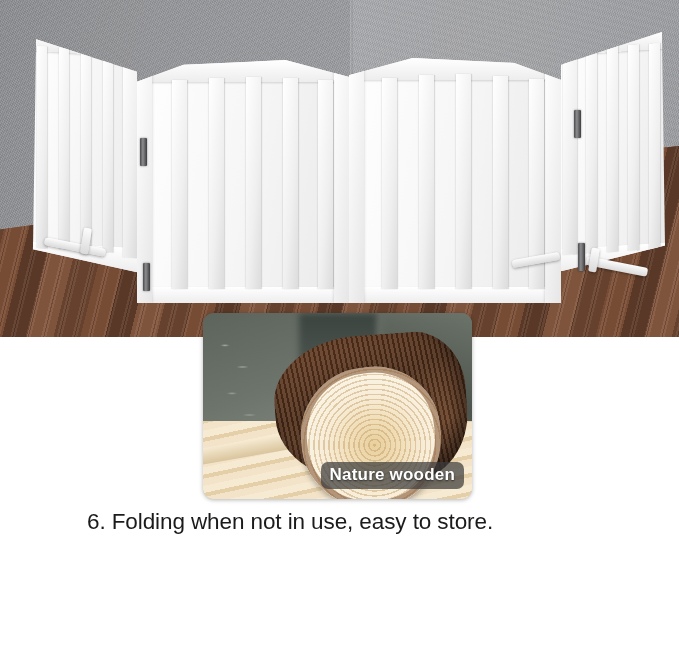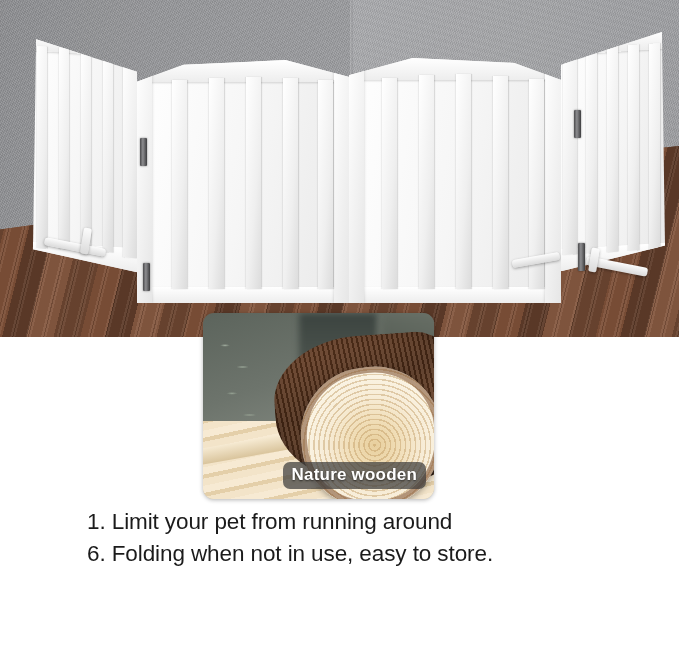--- a/index.html
+++ b/index.html
@@ -196,21 +196,21 @@
   
   #panel-4 {
     left: 561px; top: 28px; width: 104px; height: 240px;
     clip-path: polygon(0 14%, 97% 3%, 100% 92%, 0 100%);
     transform: skewY(-3.6deg);
   }
 
   
   #wood-inset {
     position: absolute;
-    left: 203px; top: 313px; width: 231px; height: 186px;
+    left: 203px; top: 313px; width: 269px; height: 186px;
     border-radius: 11px;
     overflow: hidden;
     box-shadow: 0 1px 4px rgba(0,0,0,.30);
     background: linear-gradient(160deg, #5c645c 0%, #6d746c 35%, #878d84 70%, #9aa095 100%);
   }
   .wi-bg-leaf {
     position: absolute; left: 8px; top: 18px; width: 70px; height: 120px;
     background:
       radial-gradient(ellipse 7px 2px at 20% 12%, rgba(210,225,205,.55), transparent 70%),
       radial-gradient(ellipse 9px 2px at 45% 30%, rgba(205,222,200,.5), transparent 70%),
@@ -387,15 +387,14 @@
   <div class="wi-bg-leaf"></div>
   <div class="wi-table"></div>
   <div class="wi-table-edge"></div>
   <div class="wi-log-bark">
     <div class="wi-log-face"></div>
   </div>
   <div class="wi-badge">Nature wooden</div>
 </div>
 
 <div id="feature-list">
-  <div class="feature-line">1. Limit your pet from running around</div>
   <div class="feature-line">6. Folding when not in use, easy to store.</div>
 </div>
 
 </body></html>

